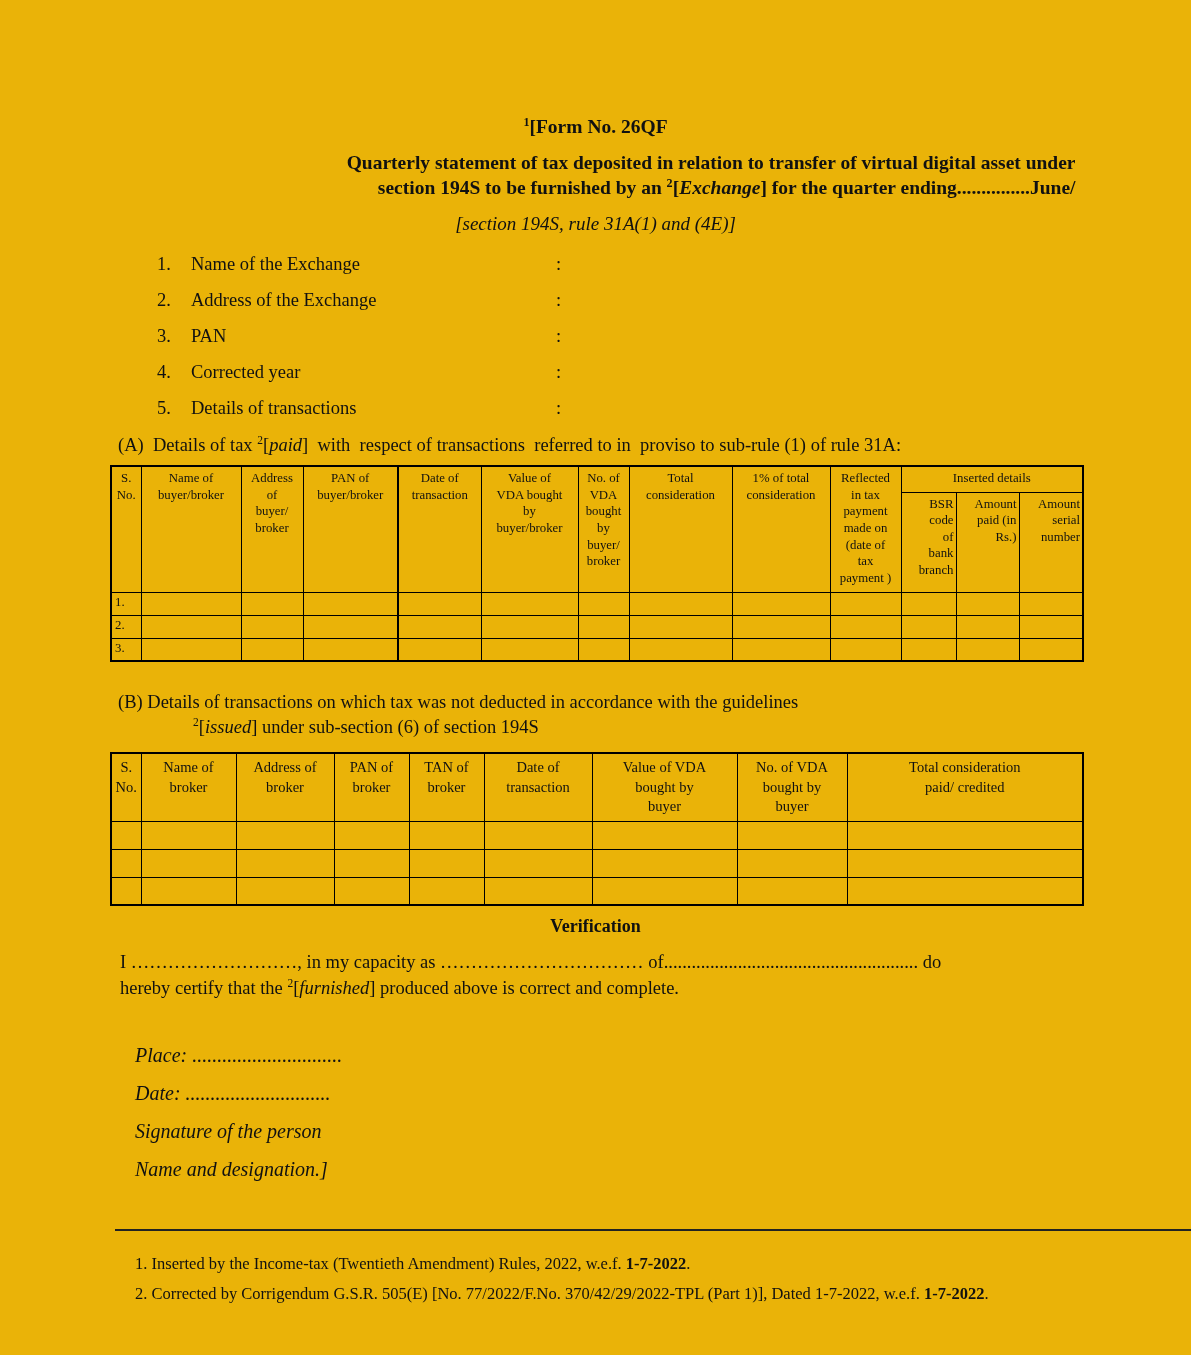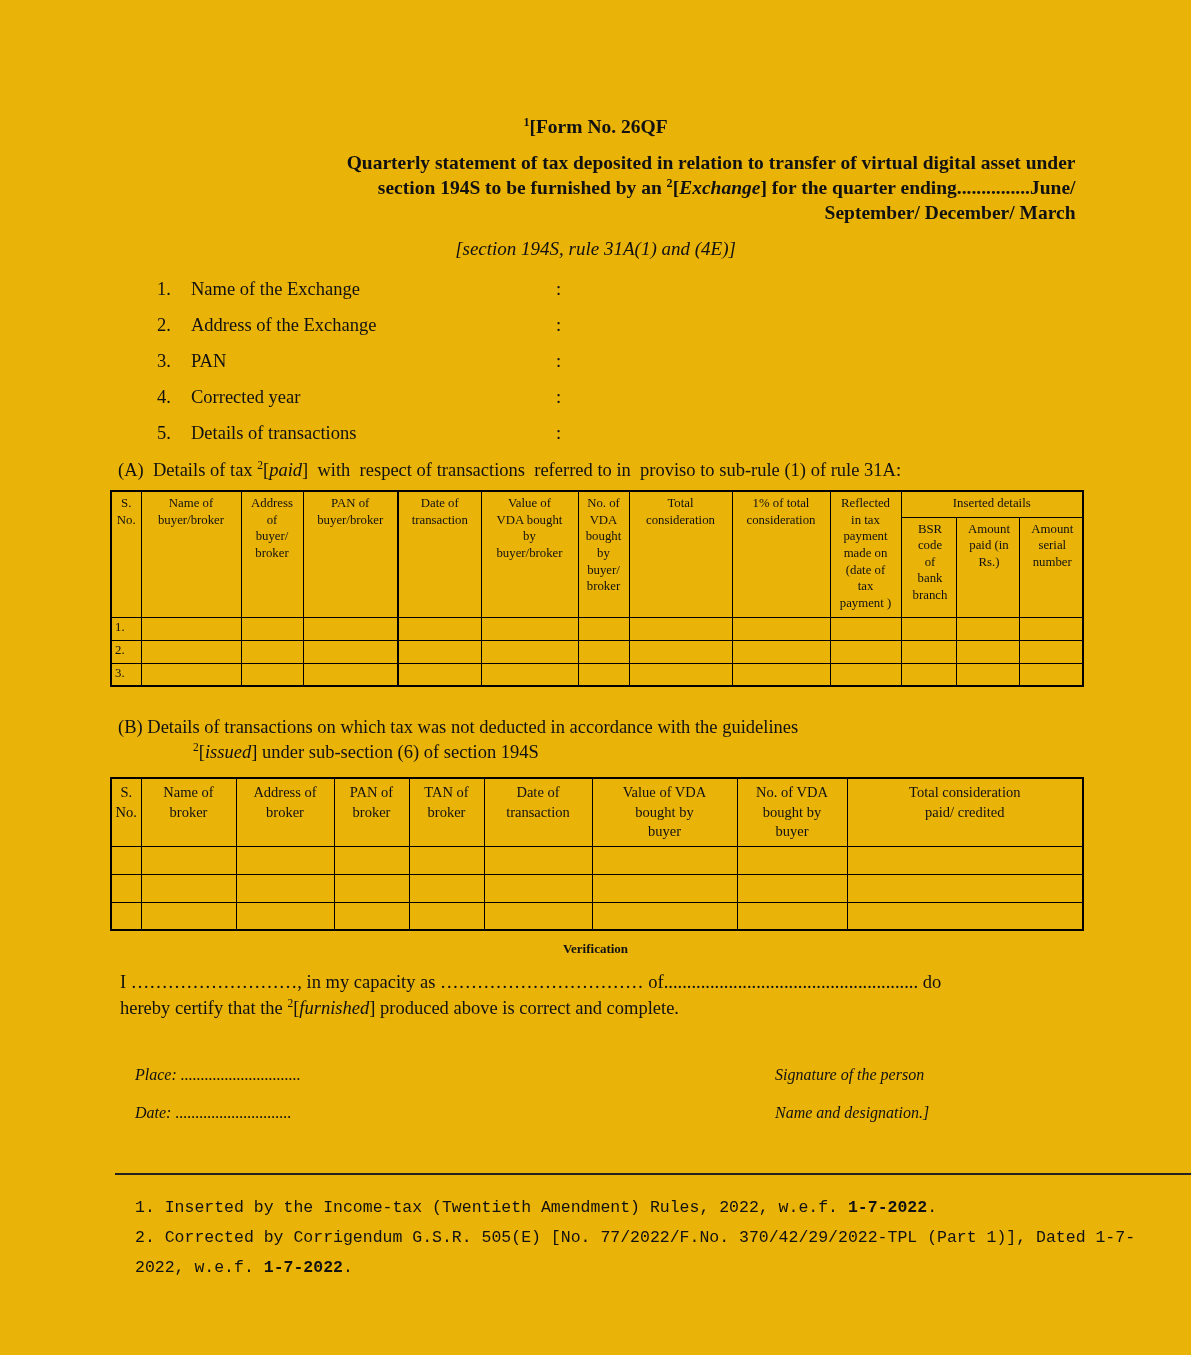--- a/index.html
+++ b/index.html
@@ -53,21 +53,21 @@
     line-height: 1.3;
   }
   .tbl-a th, .tbl-a td { border: 1px solid #000; }
   .tbl-a th {
     font-weight: normal;
     vertical-align: top;
     text-align: center;
     padding: 3px 2px;
     white-space: pre-line;
   }
-  .tbl-a th.sub { text-align: center; padding-left: 5px; vertical-align: top; }
+  .tbl-a th.sub { text-align: right; padding-left: 5px; vertical-align: top; }
   .tbl-a td { padding: 1px 3px; vertical-align: top; text-align: left; }
   .tl { border-left: 2px solid #000 !important; }
   .row-a { height: 23px; }
   .group-row { height: 26px; }
   .hdr-row-a { height: 100px; }
   .sec-b { margin: 28px 120px 0 118px; font-size: 18.5px; line-height: 25px; }
   .sec-b .line2 { padding-left: 75px; }
   .tbl-b {
     margin: 12px 0 0 110px;
     width: 972px;
@@ -82,58 +82,58 @@
     text-align: center;
     padding: 4px 2px;
     white-space: pre-line;
     height: 58px;
   }
   .row-b { height: 28px; }
   .ver-heading {
     margin-top: 10px;
     text-align: center;
     font-weight: bold;
-    font-size: 13px;
+    font-size: 18px;
   }
   .ver-para {
     margin: 12px 110px 0 120px;
     font-size: 18.5px;
     line-height: 26px;
     white-space: pre-wrap;
     font-family: Liberation Serif, serif;
   }
   .signoff {
     margin: 42px 4px 0 135px;
     display: flex;
-    font-size: 16px;
+    font-size: 20px;
     font-style: italic;
+    flex-direction: column;
   }
   .signoff .left { width: 640px; }
   .signoff .row { line-height: 24px; margin-bottom: 14px; }
   .divider {
     margin-top: 34px;
     margin-left: 115px;
     width: calc(100% - 115px);
     border-top: 2px solid #222;
   }
-  .footnotes { margin: 18px 40px 0 135px; font-size: 16.5px; font-family: Liberation Mono, monospace; }
+  .footnotes { margin: 18px 40px 0 135px; font-size: 16.5px; }
   .footnote { line-height: 30px; }
   .b { font-weight: bold; }
 </style>
 </head>
 <body>
 
 <div class="page">
 
   <div class="form-no"><sup>1</sup><span>[Form No. 26QF</span></div>
 
   <div class="main-heading">
     <div>Quarterly statement of tax deposited in relation to transfer of virtual digital asset under</div>
     <div><span>section 194S to be furnished by an </span><sup>2</sup><span>[</span><i>Exchange</i><span>] for the quarter ending...............June/</span></div>
-    <div>September/ December/ March</div>
   </div>
 
   <div class="subtitle">[section 194S, rule 31A(1) and (4E)]</div>
 
   <div class="field-list">
     <div class="field-item">
       <span class="field-num">1.</span>
       <span class="field-label">Name of the Exchange</span>
       <span class="field-colon">:</span>
     </div>

